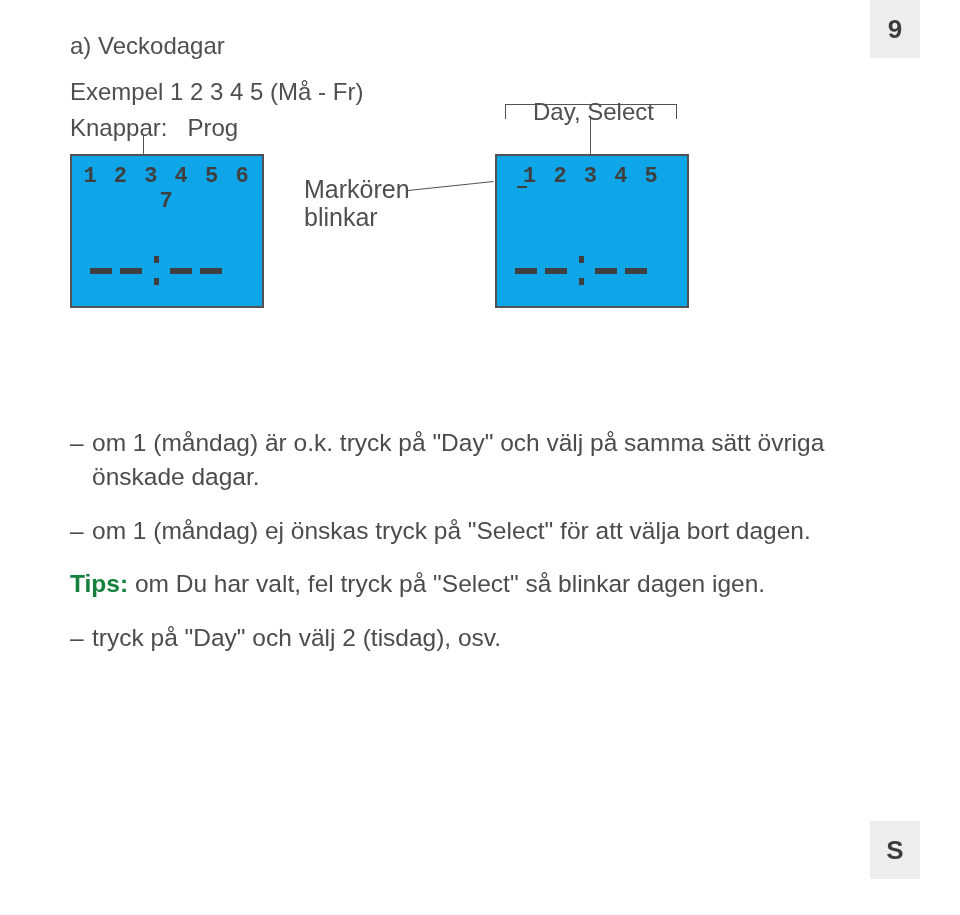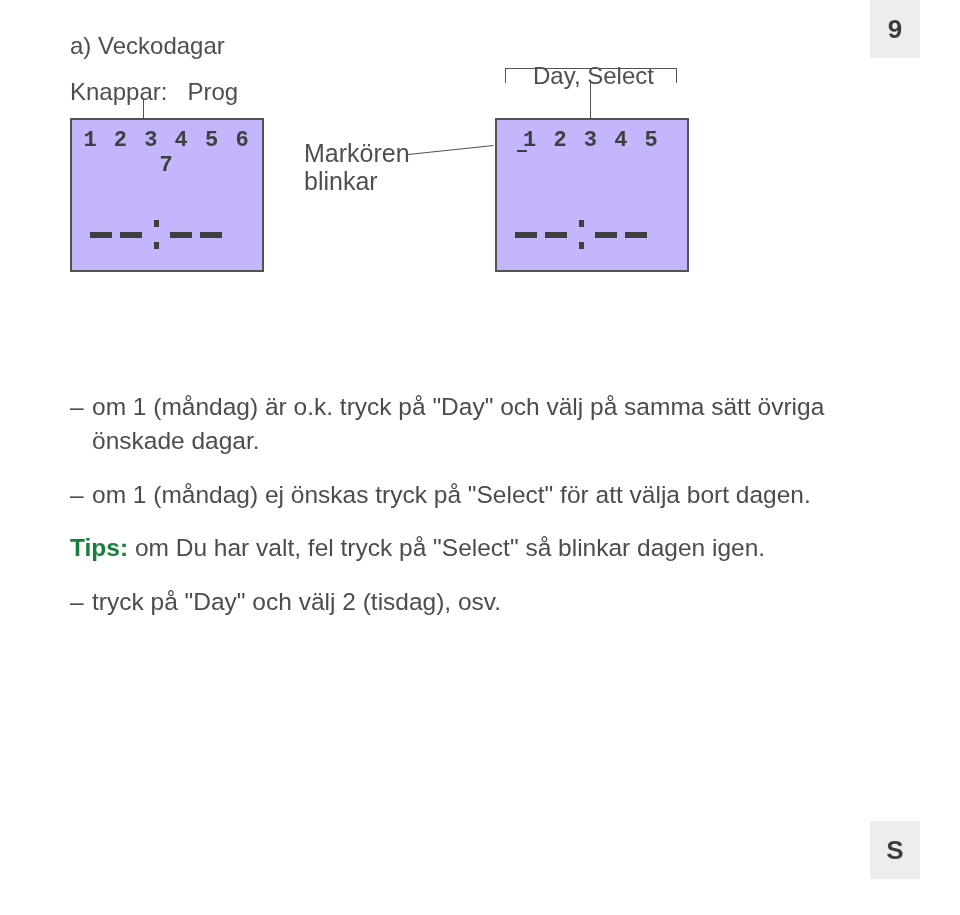--- a/index.html
+++ b/index.html
@@ -76,21 +76,21 @@
   .connector {
     position: absolute;
     width: 0;
     border-left: 1.5px solid #525252;
   }
   .lcd {
     position: absolute;
     width: 190px;
     height: 150px;
     border: 2px solid #525252;
-    background: #c4b5fd;
+    background: #0ea5e9;
   }
   .lcd .digits-small {
     position: absolute;
     top: 8px;
     left: 0;
     right: 0;
     text-align: center;
     font-size: 22px;
     letter-spacing: 2px;
     color: #3f3f3f;
@@ -178,20 +178,21 @@
 
 <div class="page">
 
   <div class="page-number">
     <span>9</span>
   </div>
 
 
   <p class="subhead">a) Veckodagar</p>
 
+  <p class="line">Exempel 1 2 3 4 5 (Må - Fr)</p>
 
   <div class="knappar-row">
     <span class="knappar-label">Knappar:</span>
     <span class="btn-label" style="margin-left:6px;">Prog</span>
   </div>
 
   <div class="diagram">
 
     <div class="connector" style="left:73px; top:-4px; height:20px;"></div>
 

